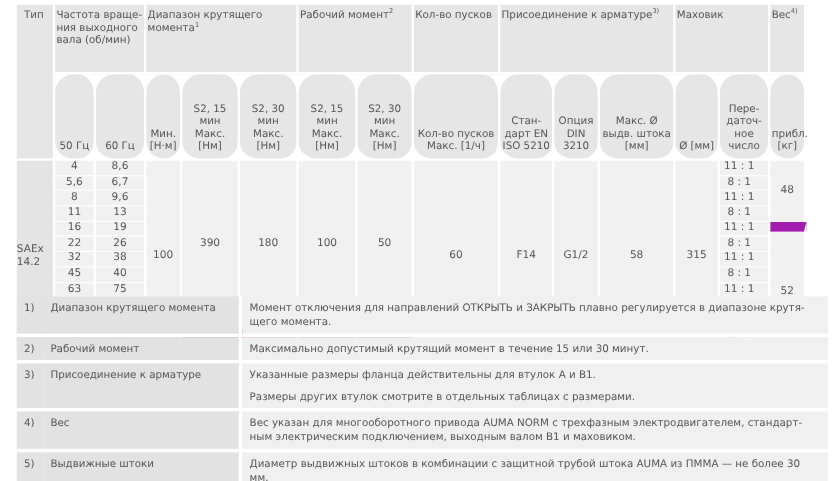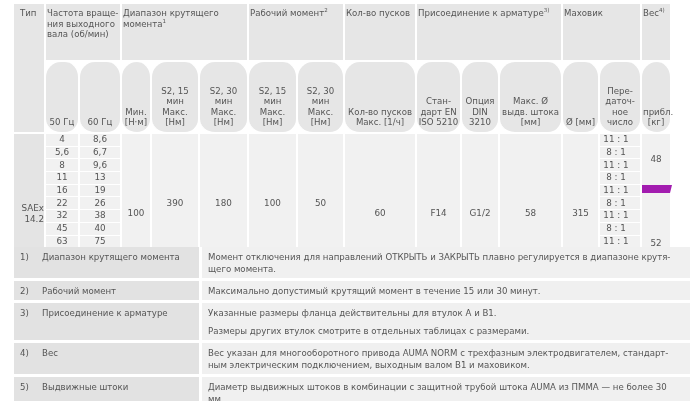--- a/index.html
+++ b/index.html
@@ -10,21 +10,21 @@
           font-size: 8.6px; line-height: 10.6px; }
   .spec th { background: #e6e6e6; font-weight: normal; color: #555; padding: 18px 1px;
              border-right: 2px solid #ffffff; border-bottom: 2px solid #ffffff; }
   .spec th.grp { height: 34px; vertical-align: top; text-align: left; padding-top: 4px; }
   .spec th.sub { height: 48px; vertical-align: bottom; text-align: center; padding-bottom: 4px; border-radius: 15px; }
   .spec th.tip { text-align: left; padding-left: 6px; vertical-align: top; padding-top: 4px; }
   .spec td { background: #f1f1f1; text-align: center; padding: 0; height: 11.7px;
              border-right: 2px solid #ffffff; font-size: 8.8px; line-height: 11px; }
   .spec td.freq { border-bottom: 1px solid #ffffff; }
   .spec td.ratio { border-bottom: 1px solid #ffffff; padding-right: 8px; }
-  .spec td.type { text-align: right; background: #e4e4e4; }
+  .spec td.type { text-align: left; background: #e4e4e4; }
   .spec td.bt { border-top: 8px solid #a21caf; }
   sup { font-size: 5.5px; line-height: 0; vertical-align: super; }
 
   .notes { position: absolute; left: 14px; top: 247px; width: 676px;
            border-collapse: separate; border-spacing: 0; table-layout: fixed;
            font-size: 8.6px; line-height: 12px; }
   .notes td { background: #ebebeb; vertical-align: top; padding: 4px 6px 3px 6px;
               border-bottom: 3px solid #ffffff; color: #555; }
   .notes td.num { width: 16px; padding-right: 0; background: #e2e2e2; }
   .notes td.lbl { width: 151px; background: #e2e2e2; border-right: 3px solid #ffffff; }

